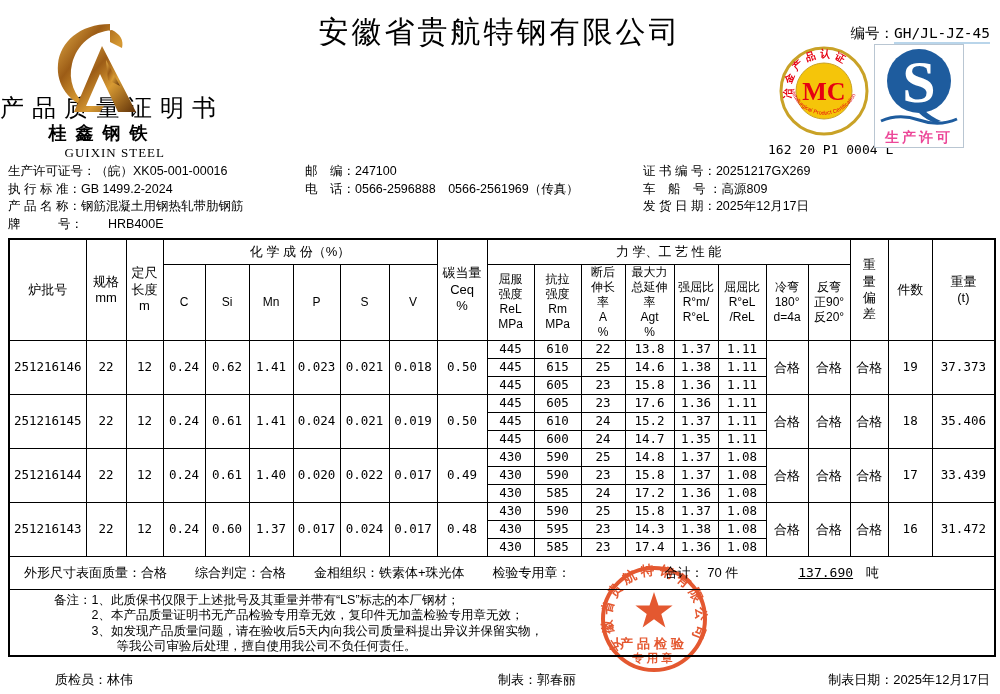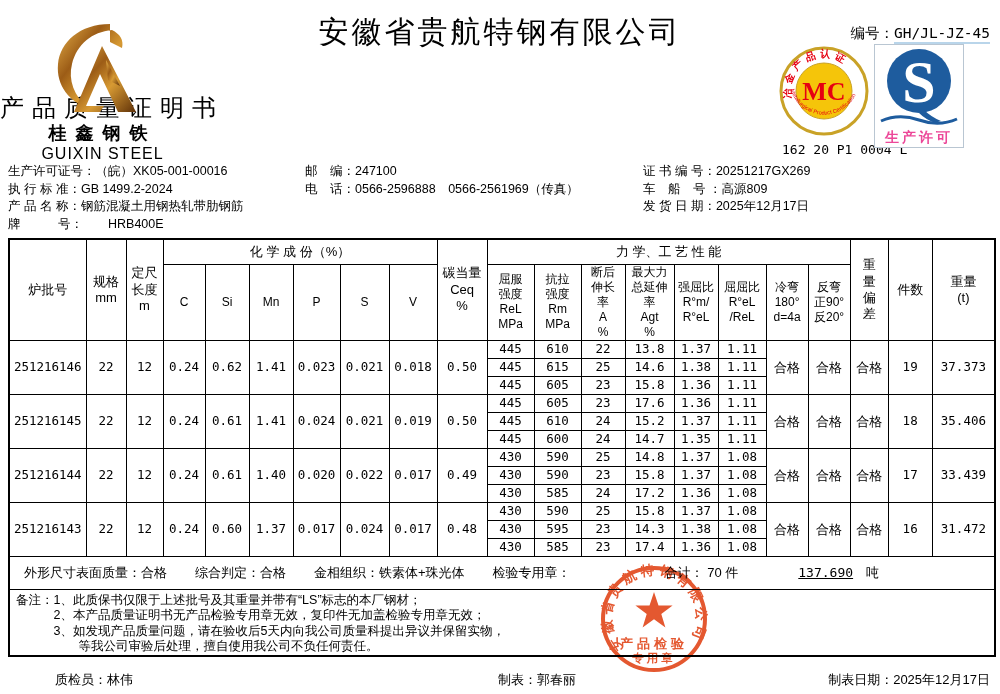--- a/index.html
+++ b/index.html
@@ -11,25 +11,25 @@
   .company-title { position:absolute; top:12px; left:0; width:100%; text-align:center;
     font-family:"Liberation Serif","DejaVu Serif",serif; font-size:30px; letter-spacing:3px; }
   .doc-title { position:absolute; top:92px; left:0; width:100%; text-align:left;
     font-family:"Liberation Serif","DejaVu Serif",serif; font-size:24px; letter-spacing:8px; }
   .serial { position:absolute; top:24px; right:10px; font-size:14.5px; }
   .serial .val { font-family:"DejaVu Sans Mono",monospace; border-bottom:2px solid #b9d5ea; padding-bottom:1px; }
 
   
   .gx-logo { position:absolute; left:40px; top:20px; width:125px; text-align:center; }
   .gx-logo .cn { font-size:18px; font-weight:bold; letter-spacing:9px; margin-top:1px; white-space:nowrap; }
-  .gx-logo .en { font-family:Liberation Sans, sans-serif; font-size:16px; letter-spacing:1px; white-space:nowrap; }
+  .gx-logo .en { font-family:Liberation Serif, serif; font-size:13px; letter-spacing:1px; white-space:nowrap;text-align:right; }
 
   
   .mc-wrap { position:absolute; left:768px; top:46px; width:112px; text-align:center; }
-  .mc-code { font-family:"DejaVu Sans Mono",monospace; font-size:13px; margin-top:2px; white-space:nowrap;margin-left:14px; }
+  .mc-code { font-family:"DejaVu Sans Mono",monospace; font-size:13px; margin-top:2px; white-space:nowrap; }
 
   
   .qs-wrap { position:absolute; left:874px; top:44px; width:90px; height:104px;
     border:1px solid #b9c6d2; background:#fff; text-align:center; }
   .qs-label { color:#ec4899; font-family:"Liberation Serif","DejaVu Serif",serif; font-weight:bold;
     font-size:14px; letter-spacing:3px; margin-top:-2px; }
 
   
   .info { position:absolute; top:163px; font-size:12.5px; line-height:17.5px; white-space:nowrap; }
   .info-left { left:8px; }
@@ -47,21 +47,21 @@
   thead tr.sub-row th { height:76px; }
   tbody td { height:18px; font-size:12.5px; font-family:"DejaVu Sans Mono",monospace; line-height:1; }
   tbody td.cjk { font-family:"Liberation Sans","DejaVu Sans",sans-serif; font-size:13px; }
   .summary-cell { height:33px; font-size:13px; text-align:left; }
   .summary-flex { display:flex; align-items:center; padding:0 14px; white-space:nowrap; }
   .summary-flex .seg { margin-right:28px; }
   .summary-flex .seg.total { margin-left:66px; margin-right:60px; }
   .summary-flex .num { font-family:"DejaVu Sans Mono",monospace;text-decoration:underline; }
   .notes-cell { height:61px; text-align:left !important; vertical-align:top !important; }
   .notes-wrap { display:flex; padding:3px 6px 0 6px; font-size:12.5px; line-height:15.5px; }
-  .notes-label { flex:0 0 auto; }
+  .notes-label { flex:0 0 auto;margin-left:38px; }
   .notes-lines { flex:1; }
 
   
   .footer { position:absolute; top:671px; left:0; width:1000px; font-size:13px; }
   .f-qc { position:absolute; left:55px; }
   .f-maker { position:absolute; left:498px; }
   .f-date { position:absolute; right:10px; }
 
   
   .stamp { position:absolute; left:598px; top:563px; width:112px; height:112px;

